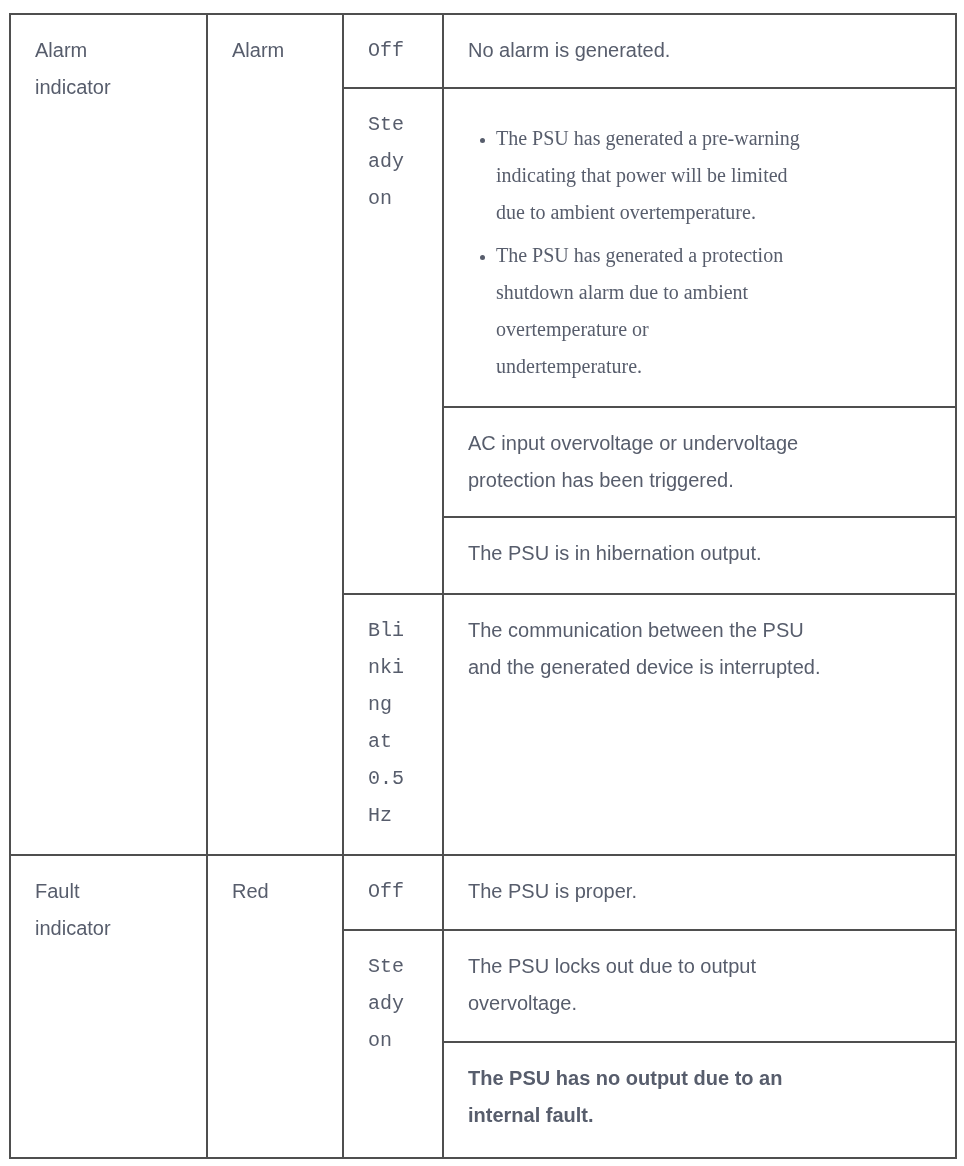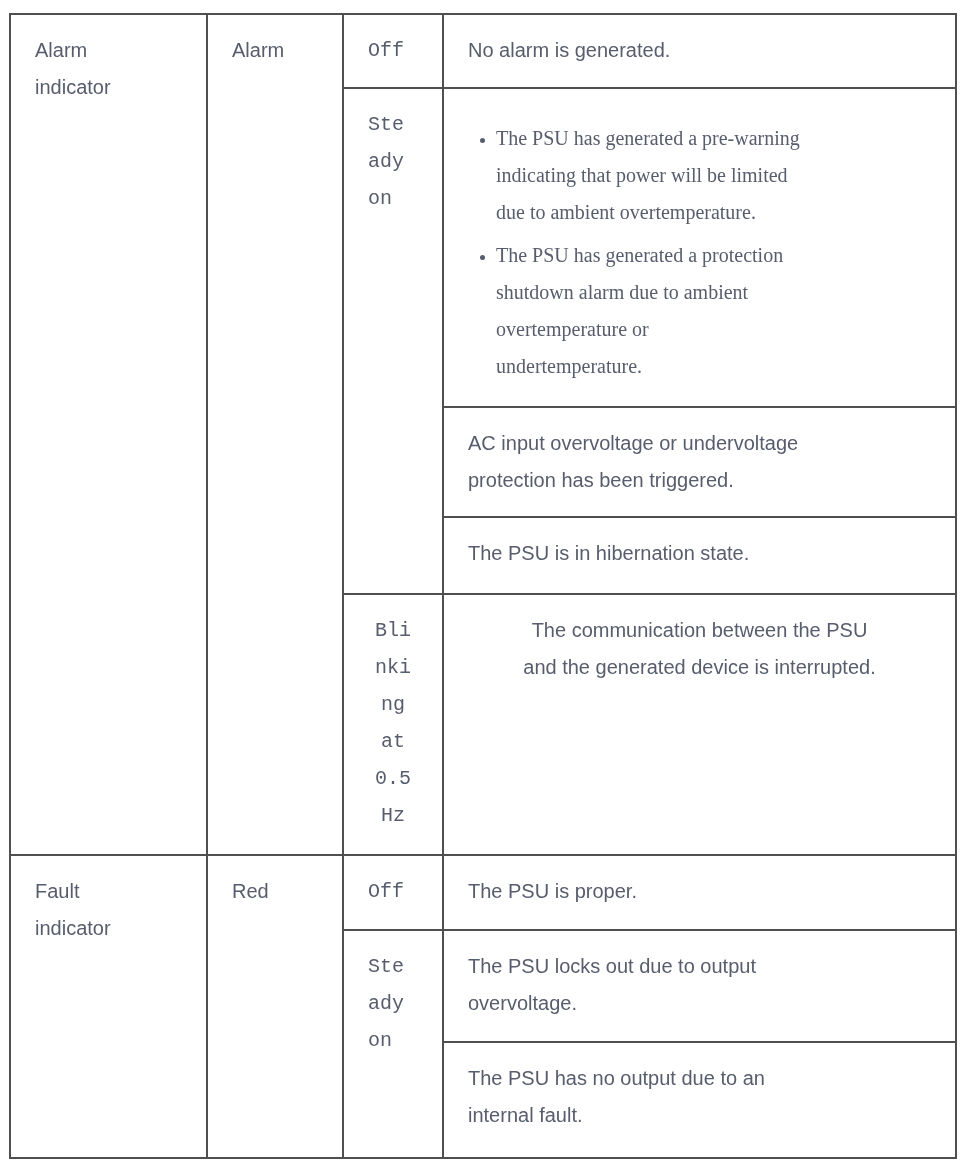--- a/index.html
+++ b/index.html
@@ -53,24 +53,24 @@
     margin: 0 0 6px 0;
   }
   ul.desc-bullets li::marker {
     color: #575d6c;
     font-size: 16px;
   }
   tr.r74  { height: 74px; }
   tr.r313 { height: 313px; }
   tr.r110 { height: 110px; }
   tr.r77  { height: 77px; }
-  tr.r261 { height: 261px; text-align: center; }
+  tr.r261 { height: 261px; }
   tr.r75  { height: 75px; }
   tr.r112 { height: 112px; }
-  tr.r116 { height: 116px; }
+  tr.r116 { height: 116px; font-weight: bold; }
 </style>
 </head>
 <body>
 
 <div class="table-wrap">
   <table class="psu-table">
     <colgroup>
       <col style="width:197px">
       <col style="width:136px">
       <col style="width:100px">
@@ -99,21 +99,21 @@
 overtemperature or
 undertemperature.</li>
             </ul>
           </td>
       </tr>
       <tr class="r110">
         <td data-bind="table.alarm.rows.steady.desc2">AC input overvoltage or undervoltage
 protection has been triggered.</td>
       </tr>
       <tr class="r77">
-        <td data-bind="table.alarm.rows.steady.desc3">The PSU is in hibernation state.</td>
+        <td data-bind="table.alarm.rows.steady.desc3">The PSU is in hibernation output.</td>
       </tr>
       <tr class="r261">
         <td class="state-cell" data-bind="table.alarm.rows.blinking.state">Bli
 nki
 ng
 at
 0.5
 Hz</td>
         <td data-bind="table.alarm.rows.blinking.desc">The communication between the PSU
 and the generated device is interrupted.</td>

